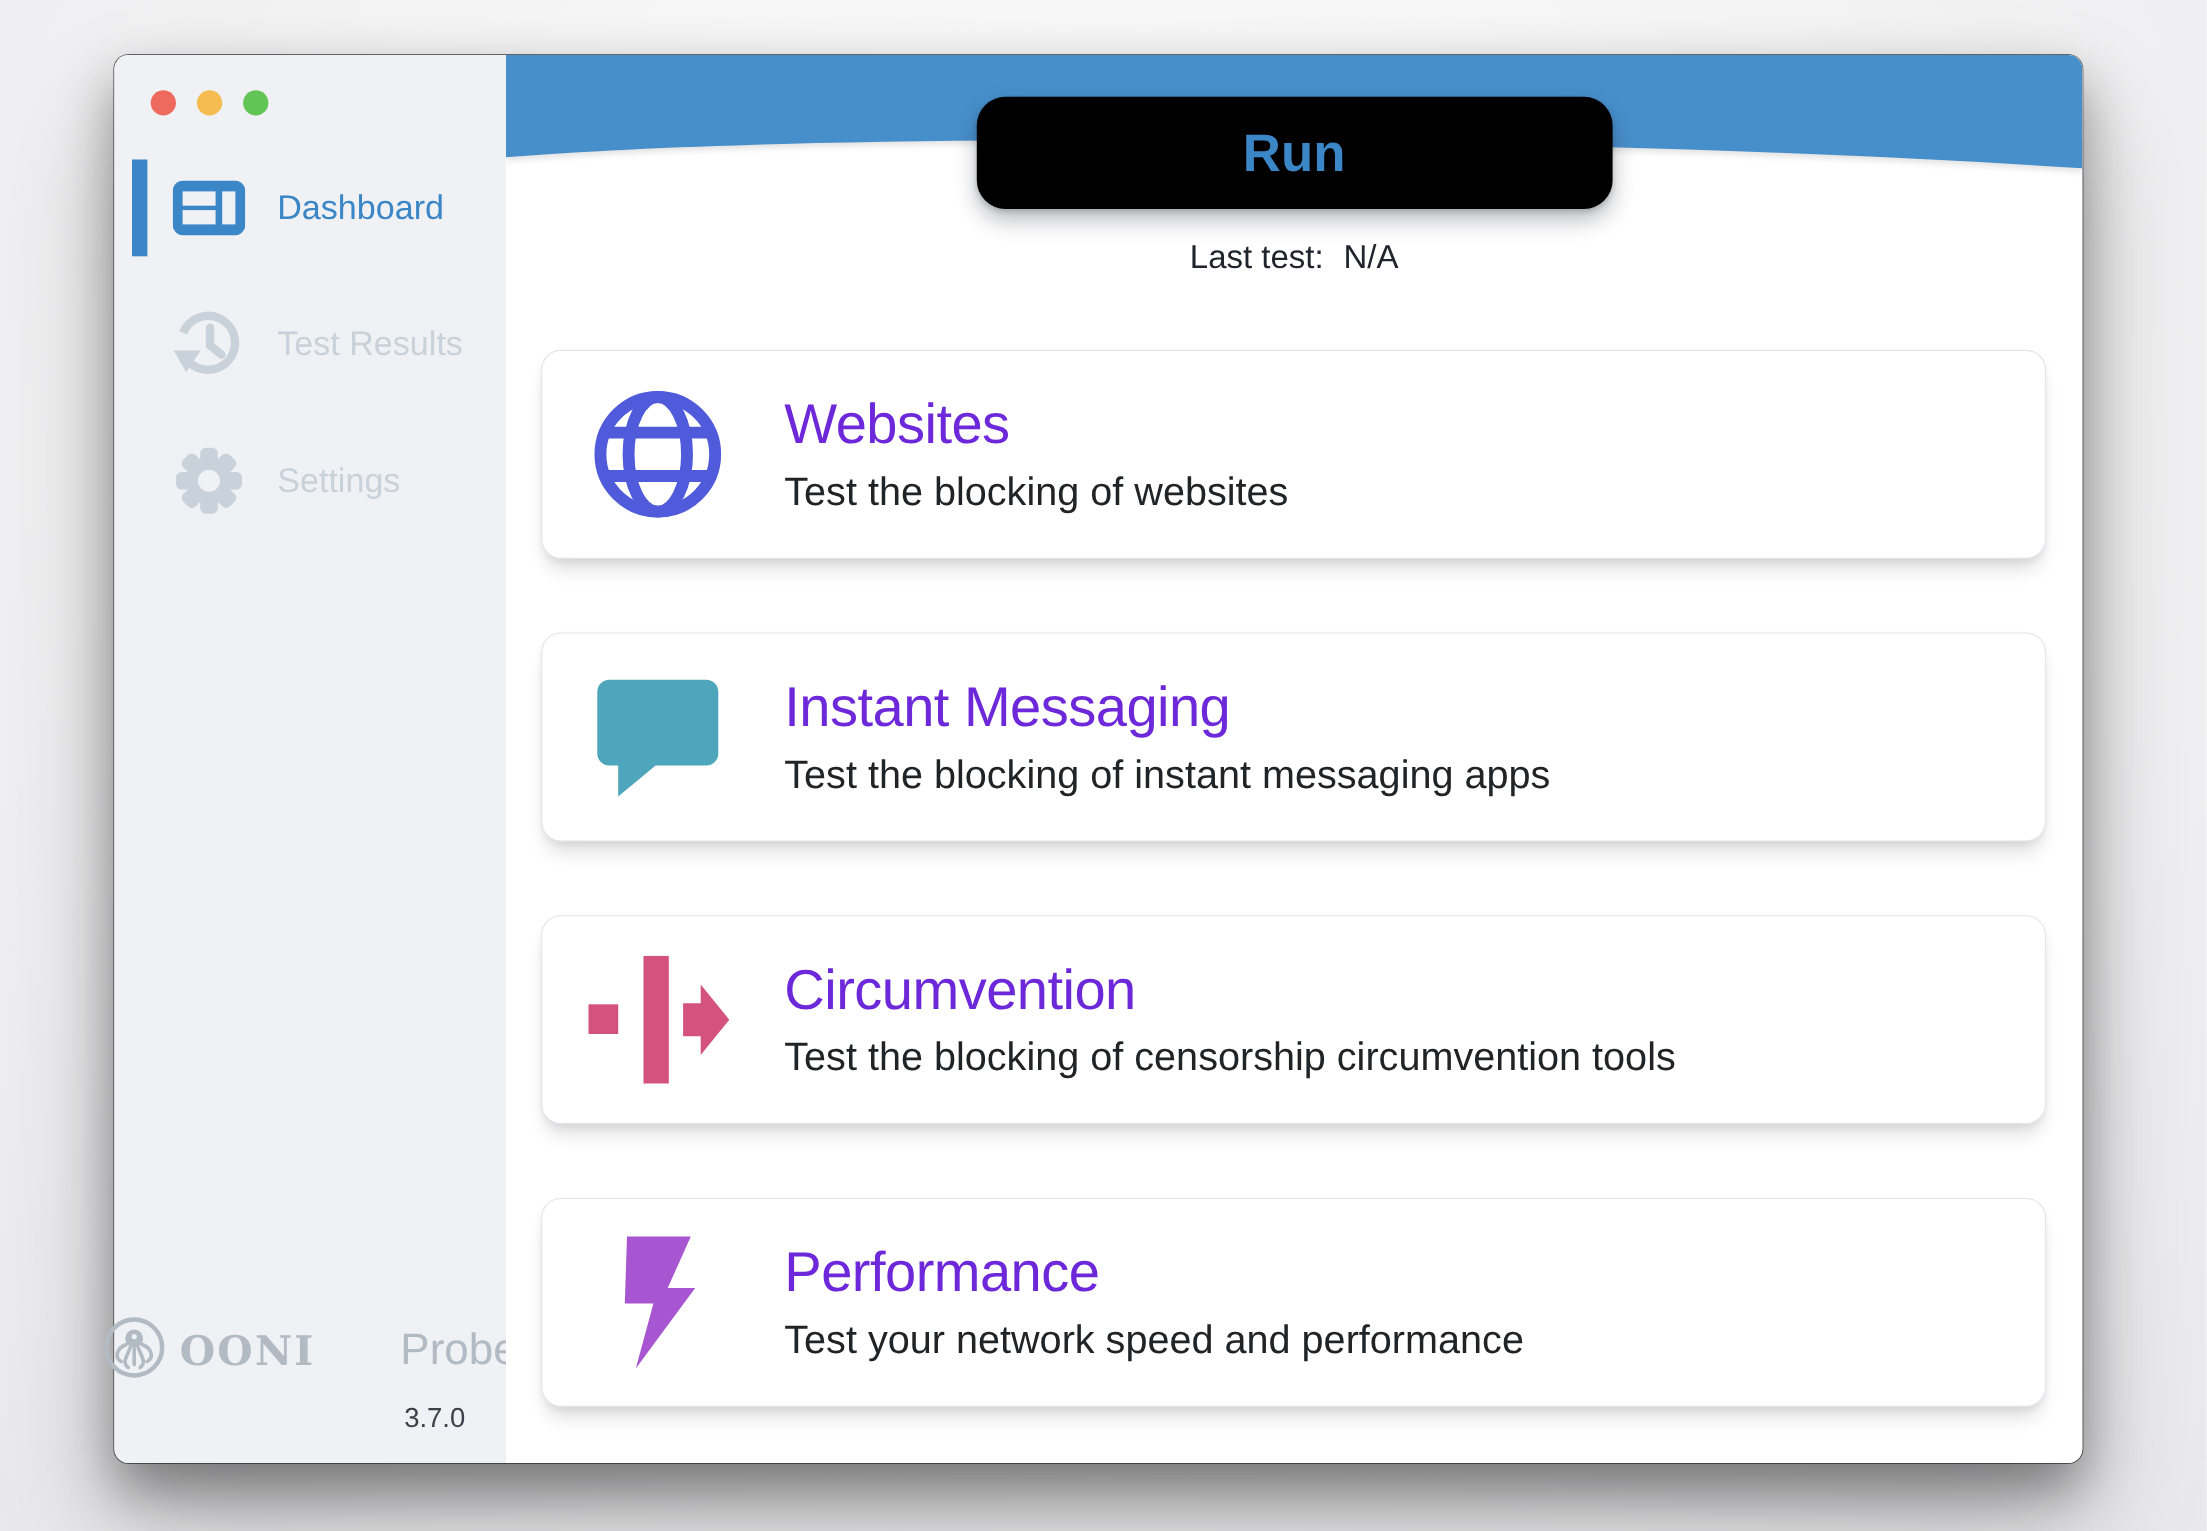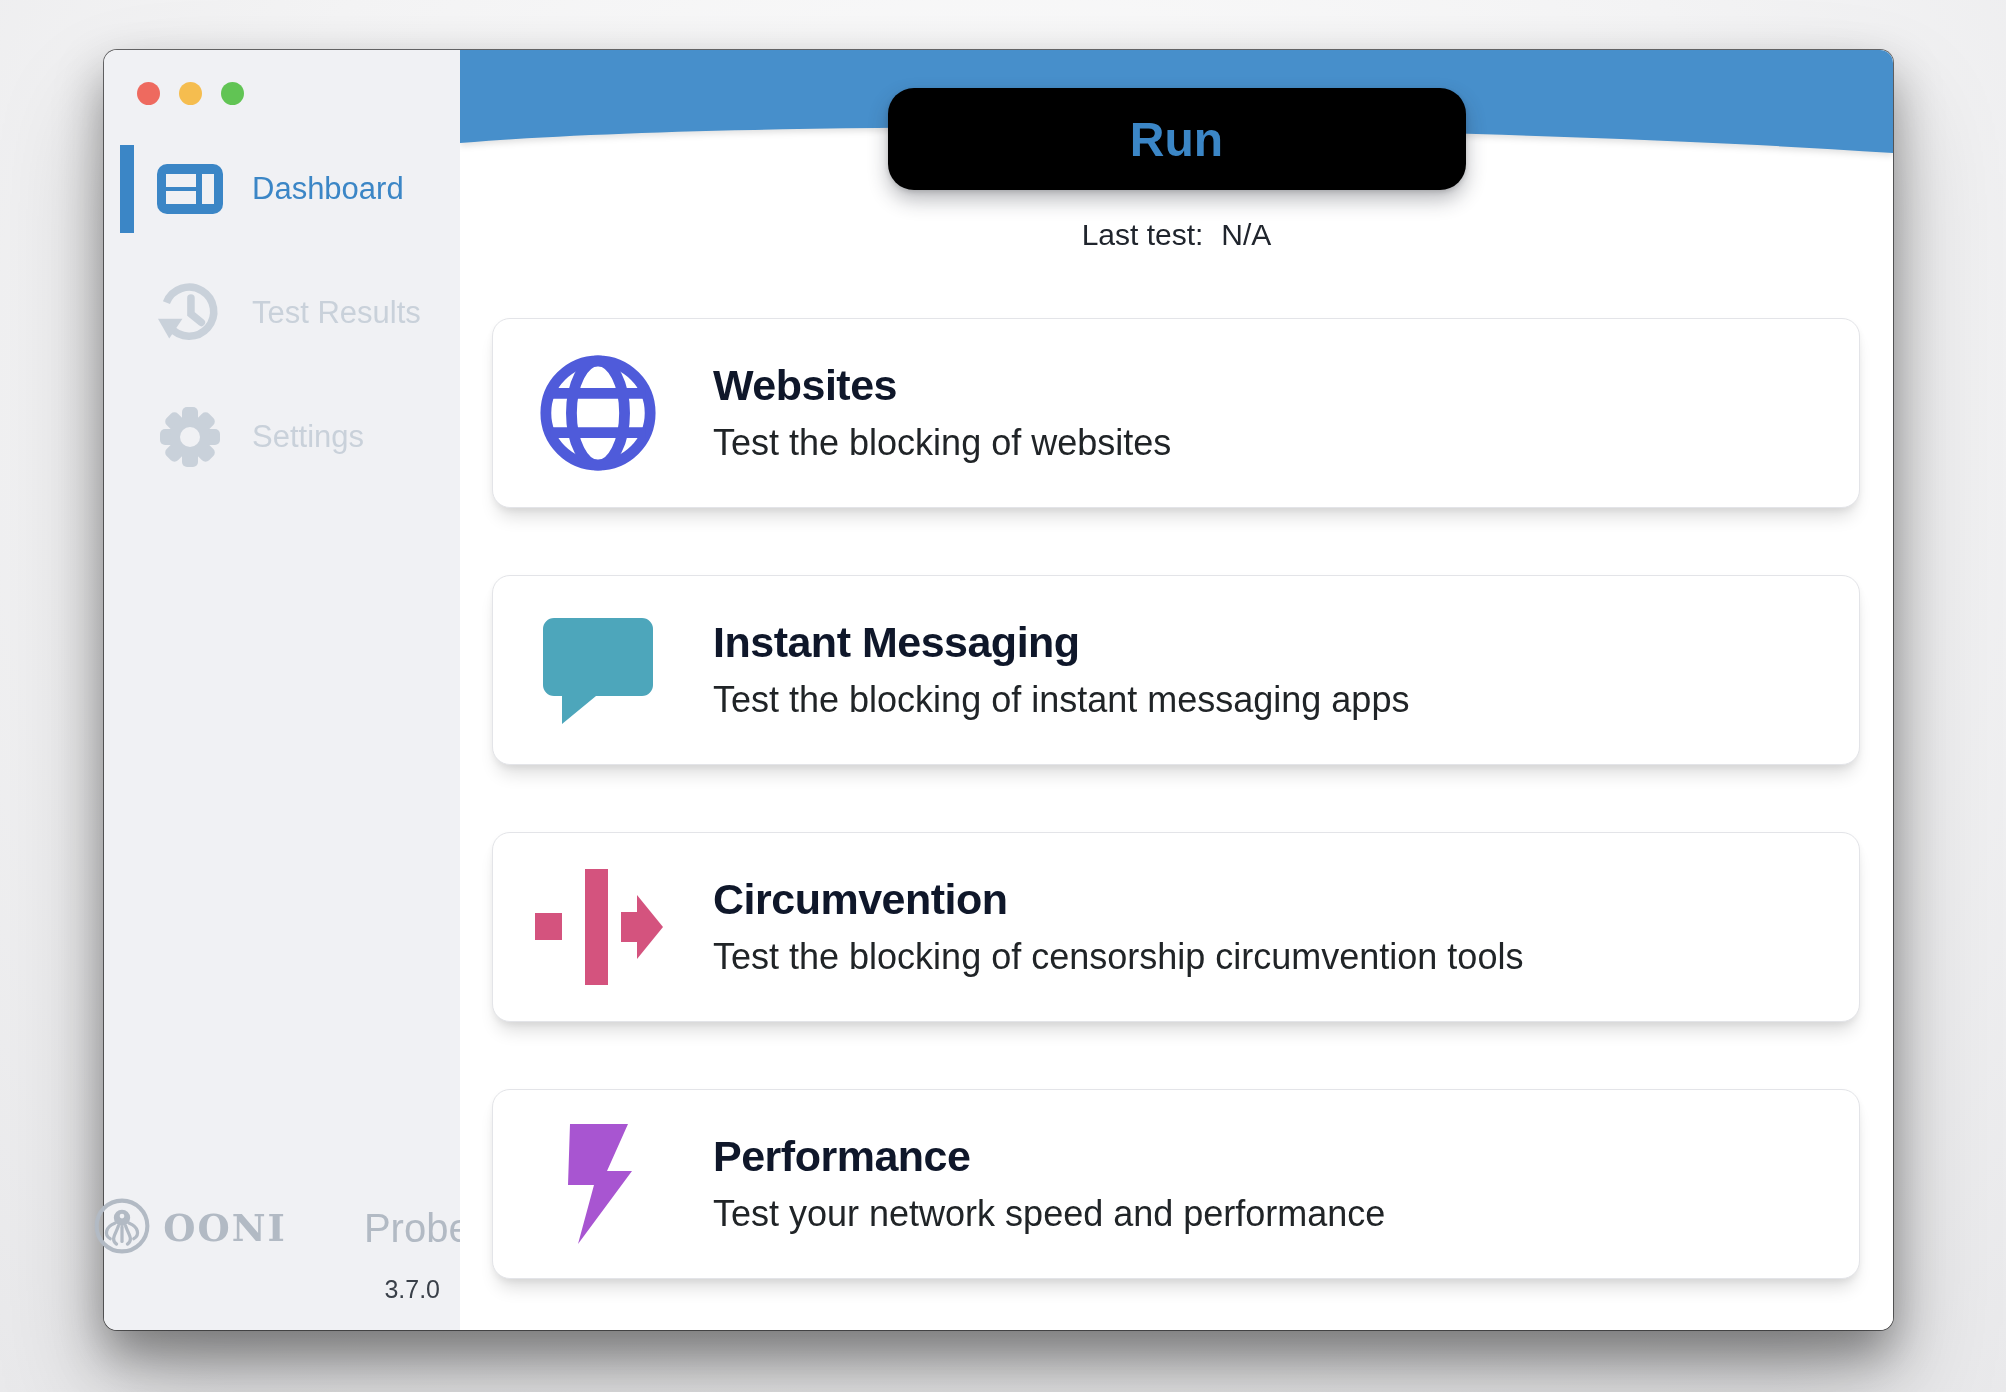--- a/index.html
+++ b/index.html
@@ -71,21 +71,21 @@
     padding-left: 0;
   }
   .brand-ooni {
     font-family: "DejaVu Serif", "Liberation Serif", serif;
     font-weight: bold; font-size: 37px; letter-spacing: 2px;
     color: var(--brand-gray, #b2bac4);
   }
   .brand-sep { width: 4px; height: 42px; background: var(--brand-gray, #b2bac4); margin: 0 4px; }
   .brand-probe { font-size: 40px; font-weight: 400; color: var(--brand-gray, #b2bac4); margin-left: 45px; }
   .version {
-    text-align: right; padding-right: 20px; margin-top: 16px;
+    text-align: right; padding-right: 37px; margin-top: 16px;
     font-size: 25px; color: #3a4049;
   }
 
   
   .main {
     flex: 1; position: relative;
     background: #ffffff;
     border-radius: 0 13px 13px 0;
     overflow: hidden;
   }
@@ -122,21 +122,21 @@
     background: #fff;
     box-shadow: 0 14px 18px -6px rgba(0,0,0,0.14), 0 3px 6px rgba(0,0,0,0.05);
     display: flex; align-items: center;
     padding: 0 40px; gap: 50px;
   }
   .card-icon {
     width: 130px; height: 126px; flex: none;
     display: flex; align-items: center; justify-content: center;
   }
   .card-title {
-    font-size: 43px; font-weight: bold; color: #0f172a;
+    font-size: 51px; font-weight: normal; color: #6d28d9;
     letter-spacing: -0.5px; line-height: 1.1;
   }
   .card-desc {
     font-size: 36px; color: #202427; margin-top: 12px;
   }
 </style>
 </head>
 <body>
 
 <div class="window">

